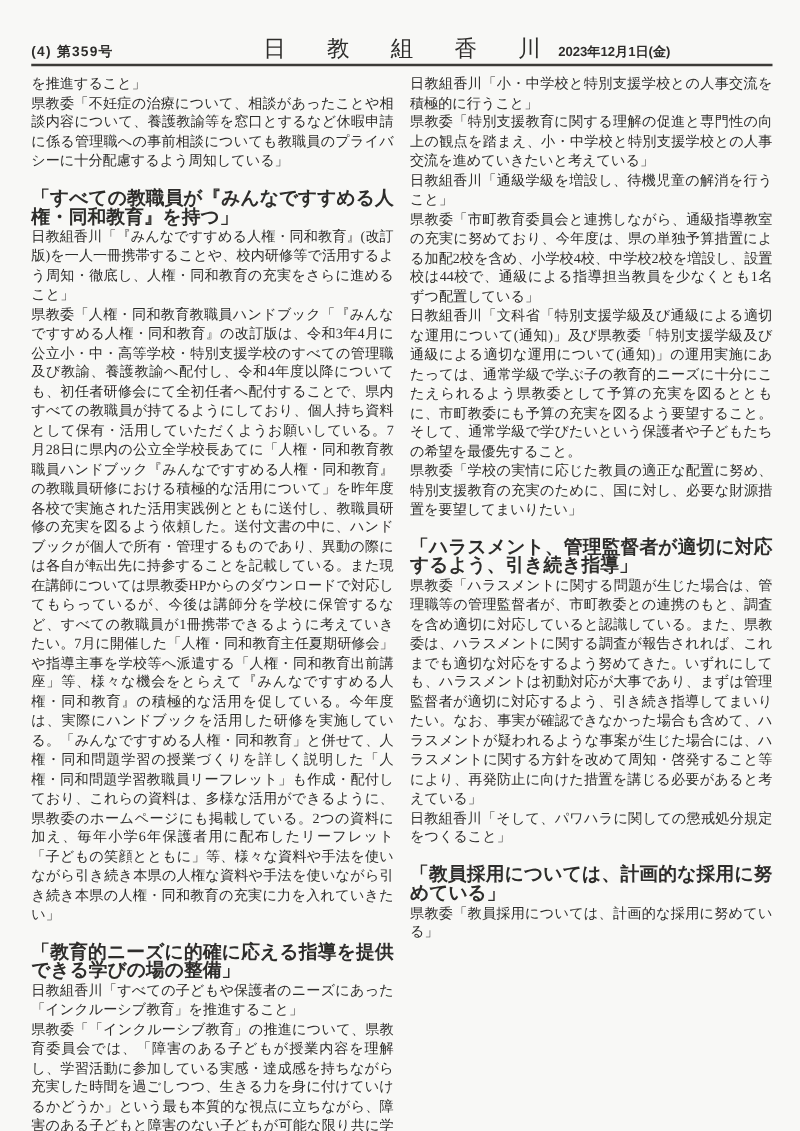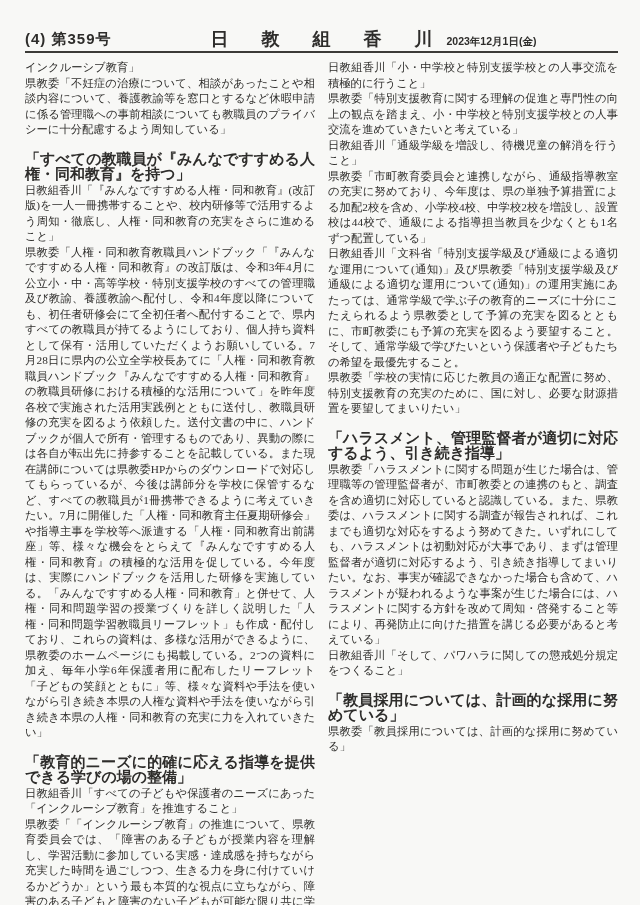--- a/index.html
+++ b/index.html
@@ -23,28 +23,28 @@
   .header {
     display: flex;
     align-items: flex-end;
     border-bottom: 2px solid #3c3b38;
     padding-bottom: 2px;
   }
   .header .page-info {
     flex: 1;
     font-family: "Liberation Sans", "DejaVu Sans", sans-serif;
     font-weight: bold;
-    font-size: 15px;
+    font-size: 11px;
     letter-spacing: 1px;
     white-space: nowrap;
   }
   .header .paper-title {
     flex: 0 0 auto;
     font-family: "Liberation Sans", "DejaVu Sans", sans-serif;
-    font-weight: bold;
+    font-weight: normal;
     font-size: 18px;
     letter-spacing: 14px;
     text-indent: 14px;
     white-space: nowrap;
     line-height: 1;
     margin-bottom: 1px;
   }
   .header .issue-date {
     flex: 1;
     font-family: "Liberation Sans", "DejaVu Sans", sans-serif;
@@ -83,21 +83,21 @@
 
   <div class="header">
     <div class="page-info">(4) 第359号</div>
     <div class="paper-title">日 教 組 香 川</div>
     <div class="issue-date">2023年12月1日(金)</div>
   </div>
 
   <div class="columns">
 
     <div class="col">
-      <p class="para">インクルーシブ教育」</p>
+      <p class="para">を推進すること」</p>
       <p class="para">県教委「不妊症の治療について、相談があったことや相談内容について、養護教諭等を窓口とするなど休暇申請に係る管理職への事前相談についても教職員のプライバシーに十分配慮するよう周知している」</p>
       <p class="heading">「すべての教職員が『みんなですすめる人権・同和教育』を持つ」</p>
       <p class="para">日教組香川「『みんなですすめる人権・同和教育』(改訂版)を一人一冊携帯することや、校内研修等で活用するよう周知・徹底し、人権・同和教育の充実をさらに進めること」</p>
       <p class="para">県教委「人権・同和教育教職員ハンドブック「『みんなですすめる人権・同和教育』の改訂版は、令和3年4月に公立小・中・高等学校・特別支援学校のすべての管理職及び教諭、養護教諭へ配付し、令和4年度以降についても、初任者研修会にて全初任者へ配付することで、県内すべての教職員が持てるようにしており、個人持ち資料として保有・活用していただくようお願いしている。7月28日に県内の公立全学校長あてに「人権・同和教育教職員ハンドブック『みんなですすめる人権・同和教育』の教職員研修における積極的な活用について」を昨年度各校で実施された活用実践例とともに送付し、教職員研修の充実を図るよう依頼した。送付文書の中に、ハンドブックが個人で所有・管理するものであり、異動の際には各自が転出先に持参することを記載している。また現在講師については県教委HPからのダウンロードで対応してもらっているが、今後は講師分を学校に保管するなど、すべての教職員が1冊携帯できるように考えていきたい。7月に開催した「人権・同和教育主任夏期研修会」や指導主事を学校等へ派遣する「人権・同和教育出前講座」等、様々な機会をとらえて『みんなですすめる人権・同和教育』の積極的な活用を促している。今年度は、実際にハンドブックを活用した研修を実施している。「みんなですすめる人権・同和教育」と併せて、人権・同和問題学習の授業づくりを詳しく説明した「人権・同和問題学習教職員リーフレット」も作成・配付しており、これらの資料は、多様な活用ができるように、県教委のホームページにも掲載している。2つの資料に加え、毎年小学6年保護者用に配布したリーフレット「子どもの笑顔とともに」等、様々な資料や手法を使いながら引き続き本県の人権な資料や手法を使いながら引き続き本県の人権・同和教育の充実に力を入れていきたい」</p>
       <p class="heading">「教育的ニーズに的確に応える指導を提供できる学びの場の整備」</p>
       <p class="para">日教組香川「すべての子どもや保護者のニーズにあった「インクルーシブ教育」を推進すること」</p>
       <p class="para">県教委「「インクルーシブ教育」の推進について、県教育委員会では、「障害のある子どもが授業内容を理解し、学習活動に参加している実感・達成感を持ちながら充実した時間を過ごしつつ、生きる力を身に付けていけるかどうか」という最も本質的な視点に立ちながら、障害のある子どもと障害のない子どもが可能な限り共に学ぶことができる条件整備に引き続き努めるとともに、通級による指導、特別支援学級、特別支援学校など、その時点の子どもたちの教育的ニーズに的確に応える指導を提供できる学びの場の整備に取り組んでいるところである」</p>
     </div>
 
     <div class="col">

